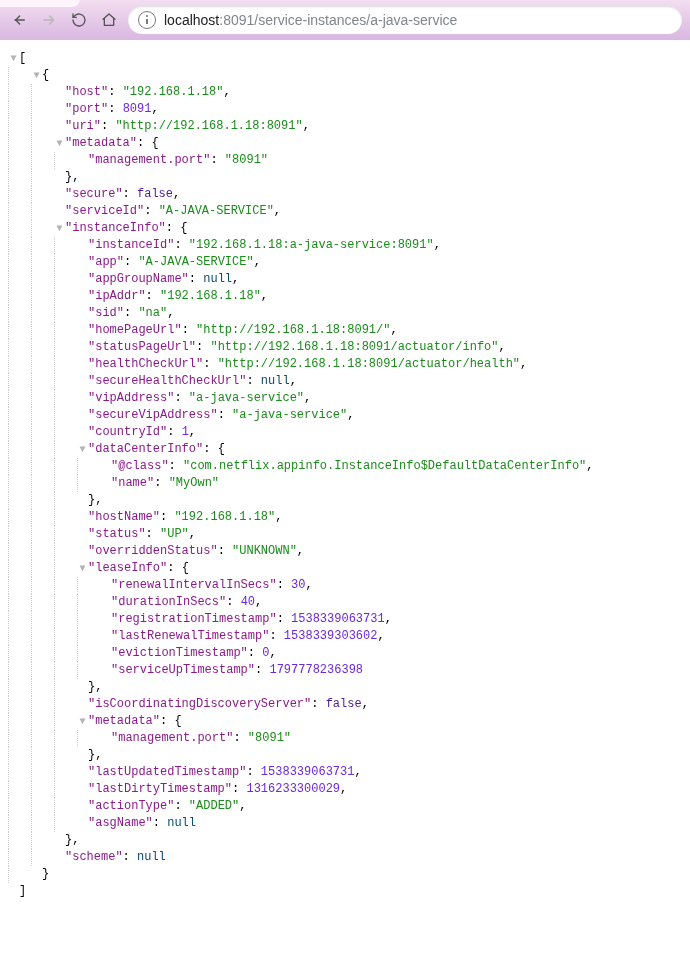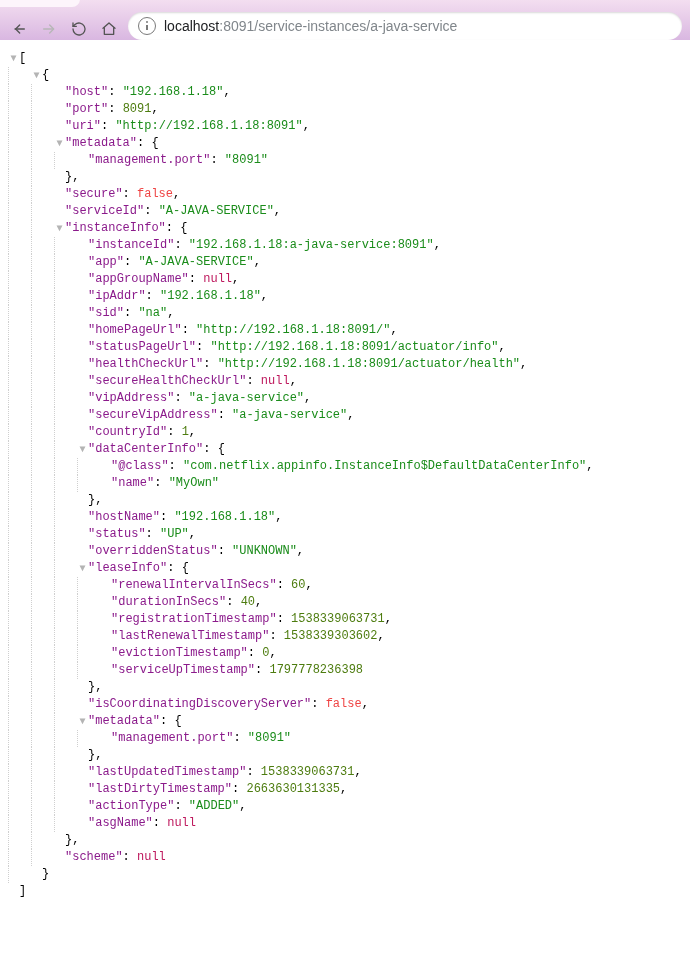--- a/index.html
+++ b/index.html
@@ -1,17 +1,17 @@
 <!DOCTYPE html>
 <html><head>
 <meta charset="utf-8">
 <style>
   html,body{margin:0;padding:0;background:#fff;font-family:Menlo,Consolas,"Courier New",monospace;font-size:12px;color:#000;width:690px}
   
-  .chrome{height:40px;background:linear-gradient(#f3def0,#d9b7e1);display:flex;align-items:flex-end;padding:0 8px;gap:8px}
+  .chrome{height:40px;background:linear-gradient(#f3def0,#d9b7e1);display:flex;align-items:center;padding:0 8px;gap:8px}
   .nav-btn{width:22px;height:22px;display:flex;align-items:center;justify-content:center;color:#545454;cursor:pointer}
   .nav-btn.disabled{color:#b6b6b6;cursor:default}
   .nav-btn svg{width:16px;height:16px;stroke:currentColor}
   .addr{flex:1;height:28px;background:#fff;border-radius:14px;display:flex;align-items:center;padding:0 10px;gap:8px;box-shadow:0 1px 2px rgba(0,0,0,.15) inset}
   .addr .info{width:16px;height:16px;border:1.5px solid #7a7a7a;border-radius:50%;position:relative;flex:0 0 auto}
   .addr .info::before{content:"";position:absolute;left:50%;top:3px;width:2px;height:2px;background:#7a7a7a;border-radius:50%;transform:translateX(-50%)}
   .addr .info::after{content:"";position:absolute;left:50%;top:7px;width:2px;height:5px;background:#7a7a7a;transform:translateX(-50%)}
   .addr .url{font-family:-apple-system,Helvetica,Arial,sans-serif;font-size:14px;white-space:nowrap;overflow:hidden}
   .addr .host{color:#202124}
   .addr .rest{color:#80868b}
@@ -20,23 +20,23 @@
   .wrap{position:relative}
   
   .viewer{padding:10px 8px 20px 8px;line-height:17px}
   .row{white-space:pre}
   .tw{display:inline-block;width:11px;text-align:center;color:#b4b4b4;cursor:pointer;user-select:none;font-size:10px}
   .tw.empty{visibility:hidden}
   .guide{display:inline-block;width:11px;border-left:1px dotted #cfcfcf;height:17px;vertical-align:top}
   .nog{display:inline-block;width:11px}
   .key{color:#8b1a8b}
   .str{color:#1a8c1a}
-  .num{color:#4d7c0f}
-  .bool{color:#ef4444}
-  .null{color:#be185d}
+  .num{color:#6d28d9}
+  .bool{color:#4c1d95}
+  .null{color:#0c4a6e}
   .pun{color:#000}
 </style>
 </head>
 <body>
 <div class="wrap">
 <div class="tabstub"></div>
 
 <div class="chrome">
   <div class="nav-btn">
     <svg viewBox="0 0 24 24" fill="none" stroke-width="2" stroke-linecap="round" stroke-linejoin="round">
@@ -93,33 +93,33 @@
       <div class="row"><span class="guide"></span><span class="nog"></span><span class="guide"></span><span class="nog"></span><span class="guide"></span><span class="nog"></span><span class="tw empty">▼</span><span class="key">"secureVipAddress"</span><span class="pun">: </span><span class="str">"a-java-service"</span><span class="pun">,</span></div>
       <div class="row"><span class="guide"></span><span class="nog"></span><span class="guide"></span><span class="nog"></span><span class="guide"></span><span class="nog"></span><span class="tw empty">▼</span><span class="key">"countryId"</span><span class="pun">: </span><span class="num">1</span><span class="pun">,</span></div>
       <div class="row"><span class="guide"></span><span class="nog"></span><span class="guide"></span><span class="nog"></span><span class="guide"></span><span class="nog"></span><span class="tw">▼</span><span class="key">"dataCenterInfo"</span><span class="pun">: </span><span class="pun">{</span></div>
       <div class="row"><span class="guide"></span><span class="nog"></span><span class="guide"></span><span class="nog"></span><span class="guide"></span><span class="nog"></span><span class="guide"></span><span class="nog"></span><span class="tw empty">▼</span><span class="key">"@class"</span><span class="pun">: </span><span class="str">"com.netflix.appinfo.InstanceInfo$DefaultDataCenterInfo"</span><span class="pun">,</span></div>
       <div class="row"><span class="guide"></span><span class="nog"></span><span class="guide"></span><span class="nog"></span><span class="guide"></span><span class="nog"></span><span class="guide"></span><span class="nog"></span><span class="tw empty">▼</span><span class="key">"name"</span><span class="pun">: </span><span class="str">"MyOwn"</span></div>
       <div class="row"><span class="guide"></span><span class="nog"></span><span class="guide"></span><span class="nog"></span><span class="guide"></span><span class="nog"></span><span class="tw empty">▼</span><span class="pun">},</span></div>
       <div class="row"><span class="guide"></span><span class="nog"></span><span class="guide"></span><span class="nog"></span><span class="guide"></span><span class="nog"></span><span class="tw empty">▼</span><span class="key">"hostName"</span><span class="pun">: </span><span class="str">"192.168.1.18"</span><span class="pun">,</span></div>
       <div class="row"><span class="guide"></span><span class="nog"></span><span class="guide"></span><span class="nog"></span><span class="guide"></span><span class="nog"></span><span class="tw empty">▼</span><span class="key">"status"</span><span class="pun">: </span><span class="str">"UP"</span><span class="pun">,</span></div>
       <div class="row"><span class="guide"></span><span class="nog"></span><span class="guide"></span><span class="nog"></span><span class="guide"></span><span class="nog"></span><span class="tw empty">▼</span><span class="key">"overriddenStatus"</span><span class="pun">: </span><span class="str">"UNKNOWN"</span><span class="pun">,</span></div>
       <div class="row"><span class="guide"></span><span class="nog"></span><span class="guide"></span><span class="nog"></span><span class="guide"></span><span class="nog"></span><span class="tw">▼</span><span class="key">"leaseInfo"</span><span class="pun">: </span><span class="pun">{</span></div>
-      <div class="row"><span class="guide"></span><span class="nog"></span><span class="guide"></span><span class="nog"></span><span class="guide"></span><span class="nog"></span><span class="guide"></span><span class="nog"></span><span class="tw empty">▼</span><span class="key">"renewalIntervalInSecs"</span><span class="pun">: </span><span class="num">60</span><span class="pun">,</span></div>
+      <div class="row"><span class="guide"></span><span class="nog"></span><span class="guide"></span><span class="nog"></span><span class="guide"></span><span class="nog"></span><span class="guide"></span><span class="nog"></span><span class="tw empty">▼</span><span class="key">"renewalIntervalInSecs"</span><span class="pun">: </span><span class="num">30</span><span class="pun">,</span></div>
       <div class="row"><span class="guide"></span><span class="nog"></span><span class="guide"></span><span class="nog"></span><span class="guide"></span><span class="nog"></span><span class="guide"></span><span class="nog"></span><span class="tw empty">▼</span><span class="key">"durationInSecs"</span><span class="pun">: </span><span class="num">40</span><span class="pun">,</span></div>
       <div class="row"><span class="guide"></span><span class="nog"></span><span class="guide"></span><span class="nog"></span><span class="guide"></span><span class="nog"></span><span class="guide"></span><span class="nog"></span><span class="tw empty">▼</span><span class="key">"registrationTimestamp"</span><span class="pun">: </span><span class="num">1538339063731</span><span class="pun">,</span></div>
       <div class="row"><span class="guide"></span><span class="nog"></span><span class="guide"></span><span class="nog"></span><span class="guide"></span><span class="nog"></span><span class="guide"></span><span class="nog"></span><span class="tw empty">▼</span><span class="key">"lastRenewalTimestamp"</span><span class="pun">: </span><span class="num">1538339303602</span><span class="pun">,</span></div>
       <div class="row"><span class="guide"></span><span class="nog"></span><span class="guide"></span><span class="nog"></span><span class="guide"></span><span class="nog"></span><span class="guide"></span><span class="nog"></span><span class="tw empty">▼</span><span class="key">"evictionTimestamp"</span><span class="pun">: </span><span class="num">0</span><span class="pun">,</span></div>
       <div class="row"><span class="guide"></span><span class="nog"></span><span class="guide"></span><span class="nog"></span><span class="guide"></span><span class="nog"></span><span class="guide"></span><span class="nog"></span><span class="tw empty">▼</span><span class="key">"serviceUpTimestamp"</span><span class="pun">: </span><span class="num">1797778236398</span></div>
       <div class="row"><span class="guide"></span><span class="nog"></span><span class="guide"></span><span class="nog"></span><span class="guide"></span><span class="nog"></span><span class="tw empty">▼</span><span class="pun">},</span></div>
       <div class="row"><span class="guide"></span><span class="nog"></span><span class="guide"></span><span class="nog"></span><span class="guide"></span><span class="nog"></span><span class="tw empty">▼</span><span class="key">"isCoordinatingDiscoveryServer"</span><span class="pun">: </span><span class="bool">false</span><span class="pun">,</span></div>
       <div class="row"><span class="guide"></span><span class="nog"></span><span class="guide"></span><span class="nog"></span><span class="guide"></span><span class="nog"></span><span class="tw">▼</span><span class="key">"metadata"</span><span class="pun">: </span><span class="pun">{</span></div>
       <div class="row"><span class="guide"></span><span class="nog"></span><span class="guide"></span><span class="nog"></span><span class="guide"></span><span class="nog"></span><span class="guide"></span><span class="nog"></span><span class="tw empty">▼</span><span class="key">"management.port"</span><span class="pun">: </span><span class="str">"8091"</span></div>
       <div class="row"><span class="guide"></span><span class="nog"></span><span class="guide"></span><span class="nog"></span><span class="guide"></span><span class="nog"></span><span class="tw empty">▼</span><span class="pun">},</span></div>
       <div class="row"><span class="guide"></span><span class="nog"></span><span class="guide"></span><span class="nog"></span><span class="guide"></span><span class="nog"></span><span class="tw empty">▼</span><span class="key">"lastUpdatedTimestamp"</span><span class="pun">: </span><span class="num">1538339063731</span><span class="pun">,</span></div>
-      <div class="row"><span class="guide"></span><span class="nog"></span><span class="guide"></span><span class="nog"></span><span class="guide"></span><span class="nog"></span><span class="tw empty">▼</span><span class="key">"lastDirtyTimestamp"</span><span class="pun">: </span><span class="num">2663630131335</span><span class="pun">,</span></div>
+      <div class="row"><span class="guide"></span><span class="nog"></span><span class="guide"></span><span class="nog"></span><span class="guide"></span><span class="nog"></span><span class="tw empty">▼</span><span class="key">"lastDirtyTimestamp"</span><span class="pun">: </span><span class="num">1316233300029</span><span class="pun">,</span></div>
       <div class="row"><span class="guide"></span><span class="nog"></span><span class="guide"></span><span class="nog"></span><span class="guide"></span><span class="nog"></span><span class="tw empty">▼</span><span class="key">"actionType"</span><span class="pun">: </span><span class="str">"ADDED"</span><span class="pun">,</span></div>
       <div class="row"><span class="guide"></span><span class="nog"></span><span class="guide"></span><span class="nog"></span><span class="guide"></span><span class="nog"></span><span class="tw empty">▼</span><span class="key">"asgName"</span><span class="pun">: </span><span class="null">null</span></div>
       <div class="row"><span class="guide"></span><span class="nog"></span><span class="guide"></span><span class="nog"></span><span class="tw empty">▼</span><span class="pun">},</span></div>
       <div class="row"><span class="guide"></span><span class="nog"></span><span class="guide"></span><span class="nog"></span><span class="tw empty">▼</span><span class="key">"scheme"</span><span class="pun">: </span><span class="null">null</span></div>
       <div class="row"><span class="guide"></span><span class="nog"></span><span class="tw empty">▼</span><span class="pun">}</span></div>
       <div class="row"><span class="tw empty">▼</span><span class="pun">]</span></div>
     </div>
 </div>
 
 </body></html>

